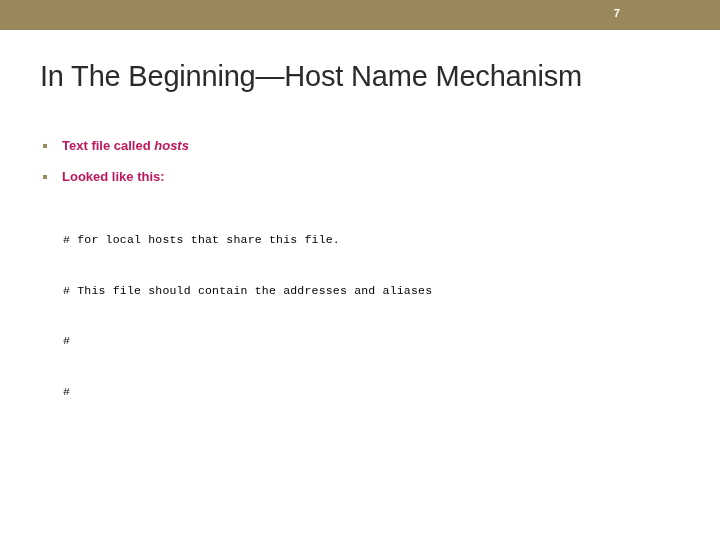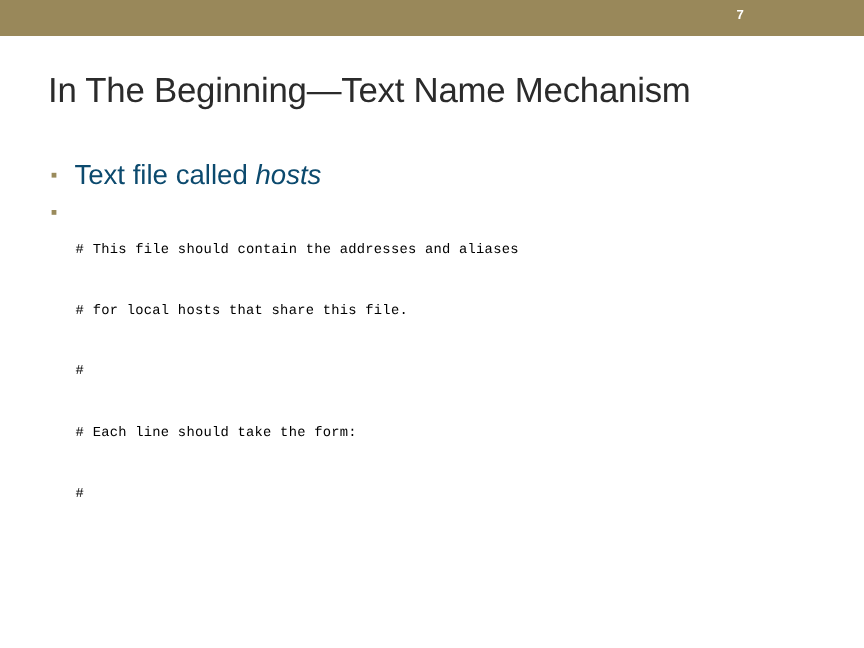--- a/index.html
+++ b/index.html
@@ -63,25 +63,26 @@
   .content {
     position: absolute;
     left: 40px;
     top: 130px;
     width: 650px;
   }
 
   .bullet {
     position: relative;
     padding-left: 22px;
-    color: #0c4a6e;
-    font-size: 23px;
+    color: #be185d;
+    font-size: 13px;
     line-height: 31px;
     font-family: "Liberation Sans", sans-serif;
     white-space: nowrap;
+    font-weight: bold;
   }
   .bullet .marker {
     position: absolute;
     left: 3px;
     top: 14px;
     width: 4px;
     height: 4px;
     background: #9a8b5c;
     display: block;
   }
@@ -108,38 +109,38 @@
 </style>
 </head>
 <body>
 
 <div class="slide">
 
   <div class="topbar">
     <div class="slide-number">7</div>
   </div>
 
-  <h1 class="title">In The Beginning—Text Name Mechanism</h1>
+  <h1 class="title">In The Beginning—Host Name Mechanism</h1>
 
   <div class="content">
 
     <div class="bullet">
       <span class="marker"></span>
       <span>Text file called </span><em>hosts</em>
     </div>
 
     <div class="bullet">
       <span class="marker"></span>
+      <span>Looked like this:</span>
     </div>
 
     <div class="codeblock">
+      <div class="codeline"># for local hosts that share this file.</div>
       <div class="codeline"># This file should contain the addresses and aliases</div>
-      <div class="codeline"># for local hosts that share this file.</div>
       <div class="codeline">#</div>
-      <div class="codeline"># Each line should take the form:</div>
       <div class="codeline">#</div>
       
       
       
       
     </div>
 
   </div>
 </div>
 

